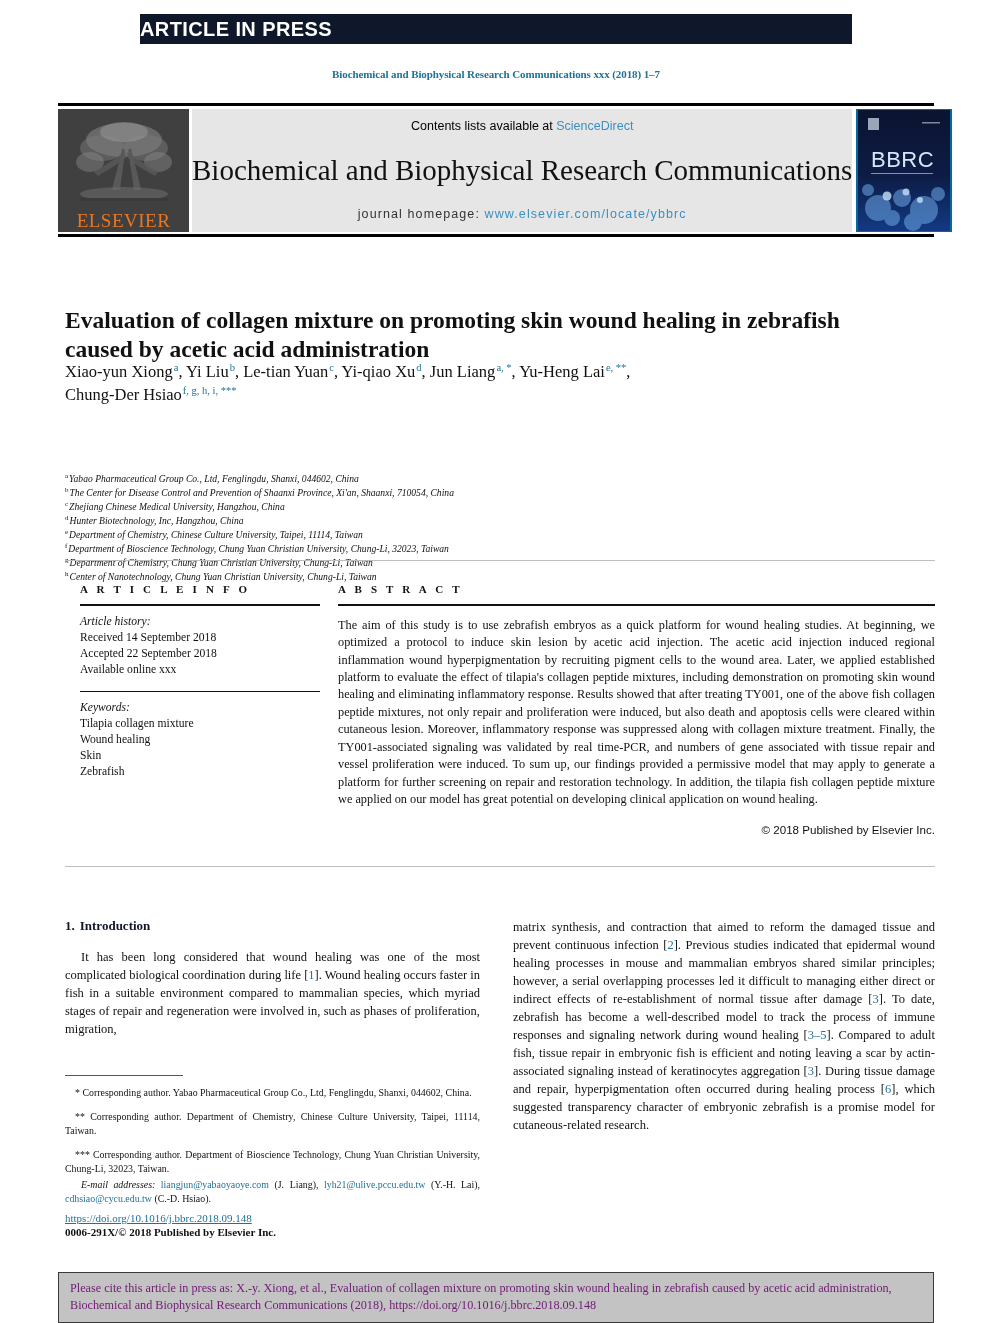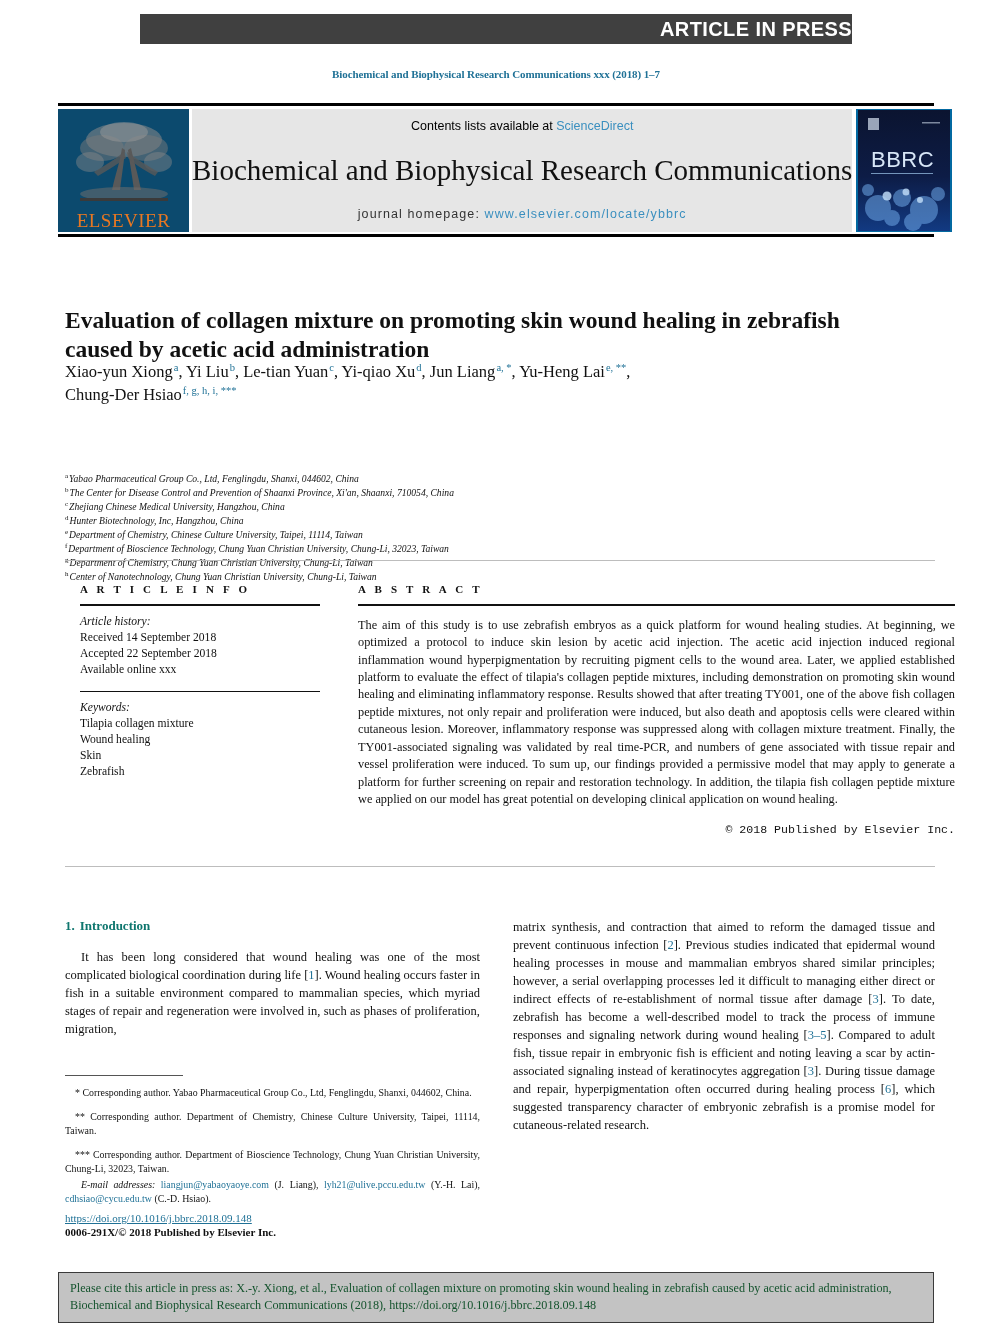--- a/index.html
+++ b/index.html
@@ -16,24 +16,24 @@
     overflow: hidden;
   }
 
   
   .press-banner {
     position: absolute;
     left: 140px;
     top: 14px;
     width: 712px;
     height: 30px;
-    background: #404040;
+    background: #0f172a;
     display: flex;
     align-items: center;
-    justify-content: flex-end;
+    justify-content: flex-start;
   }
   .press-banner span {
     font-family: "Liberation Sans", sans-serif;
     font-weight: bold;
     font-size: 20px;
     letter-spacing: 0.4px;
     color: #ffffff;
   }
 
   
@@ -75,21 +75,21 @@
     margin-top: 3px;
   }
   .elsevier-block {
     width: 131px;
     flex: 0 0 131px;
     display: flex;
     flex-direction: column;
     align-items: center;
     justify-content: flex-end;
     padding-bottom: 2px;
-    background: #0c4a6e;
+    background: #404040;
   }
   .tree-svg { display:block; }
   .elsevier-word {
     font-family: "Liberation Serif", serif;
     font-size: 19px;
     letter-spacing: 0.5px;
     color: #e87722;
     line-height: 1;
     margin-top: 1px;
   }
@@ -202,21 +202,21 @@
     background: #bdbdbd;
   }
   .info-col {
     position: absolute;
     left: 80px;
     top: 583px;
     width: 240px;
   }
   .abs-col {
     position: absolute;
-    left: 358px;
+    left: 338px;
     top: 583px;
     width: 597px;
   }
   .sec-head {
     font-family: "Liberation Serif", serif;
     font-weight: bold;
     font-size: 11px;
     letter-spacing: 3.2px;
     color: #111;
   }
@@ -242,21 +242,21 @@
   }
   .abstract-body {
     font-family: "Liberation Serif", serif;
     font-size: 12.3px;
     line-height: 1.42;
     text-align: justify;
     color: #111;
     margin-top: 11px;
   }
   .copyright {
-    font-family: Liberation Mono, monospace;
+    font-family: Liberation Sans, sans-serif;
     font-size: 11.6px;
     text-align: right;
     margin-top: 14px;
     color: #111;
   }
   .info-abstract-rule-bot {
     position: absolute;
     left: 65px;
     top: 866px;
     width: 870px;
@@ -274,21 +274,21 @@
   .col-right {
     position: absolute;
     left: 513px;
     top: 918px;
     width: 422px;
   }
   .h2 {
     font-family: "Liberation Serif", serif;
     font-weight: bold;
     font-size: 13px;
-    color: #0f766e;
+    color: #0f172a;
     margin: 0 0 14px 0;
   }
   .h2 .num { margin-right: 5px; }
   .body-p {
     font-family: "Liberation Serif", serif;
     font-size: 12.5px;
     line-height: 1.44;
     text-align: justify;
     color: #111;
     margin: 0;
@@ -363,21 +363,21 @@
     width: 876px;
     border: 1px solid #3a3a3a;
     background: #c3c3c3;
     box-sizing: border-box;
     padding: 7px 11px 9px 11px;
   }
   .cite-text {
     font-family: "Liberation Serif", serif;
     font-size: 12.2px;
     line-height: 1.36;
-    color: #14532d;
+    color: #701a75;
   }
 </style>
 </head>
 <body>
 
 <div class="press-banner">
   <span>ARTICLE IN PRESS</span>
 </div>
 
 <div class="running-head">Biochemical and Biophysical Research Communications xxx (2018) 1–7</div>

